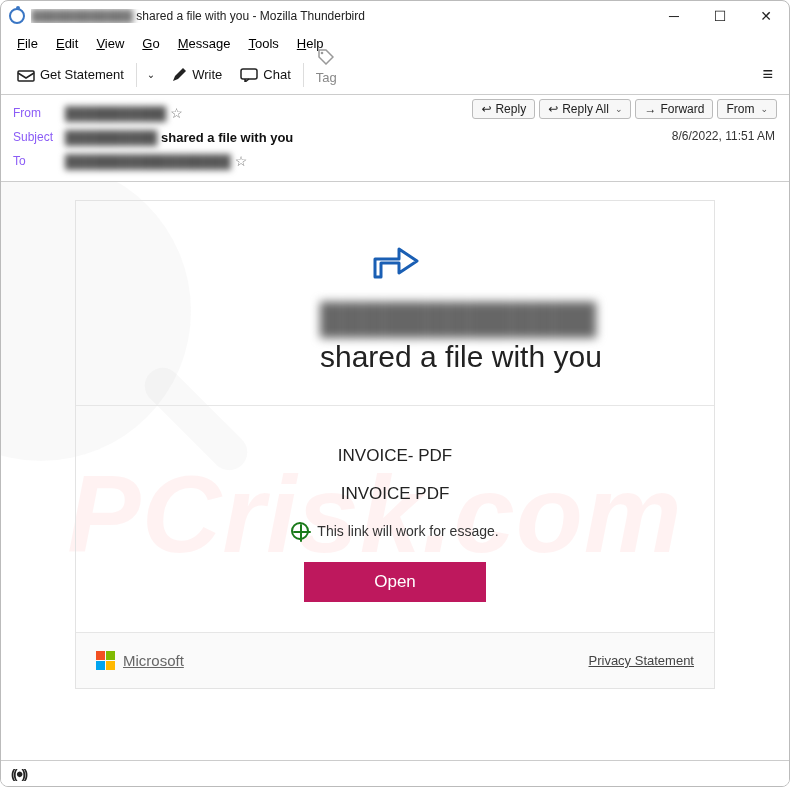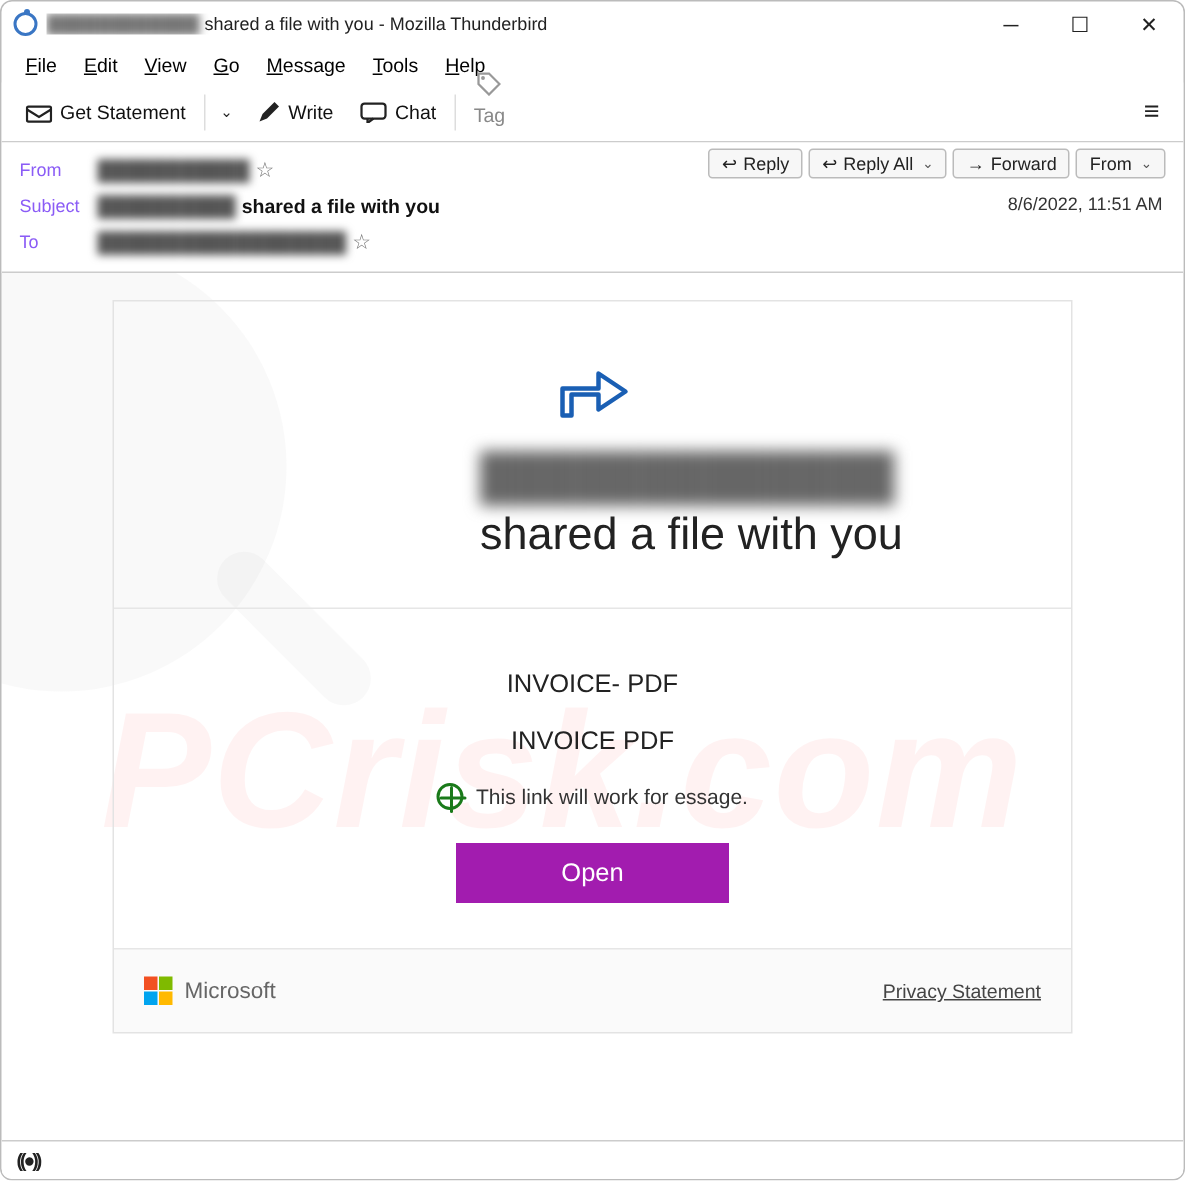--- a/index.html
+++ b/index.html
@@ -48,23 +48,23 @@
   .card-top { padding: 34px 40px 30px 40px; text-align:center;}
   .share-icon { display:inline-block; margin-bottom:14px;}
   .share-title { font-size:30px; font-weight:400; color:#222; line-height:1.25; max-width:430px; margin:0 auto; text-align:left; padding-left:140px;}
   .share-title .blur{ filter:blur(5px); color:#666; }
   .card-mid { border-top:1px solid #e6e6e6; padding:30px 20px 30px 20px; text-align:center;}
   .inv { font-size:17px; color:#222; margin:10px 0 18px 0;}
   .linkinfo { display:flex; align-items:center; justify-content:center; gap:8px; font-size:14px; color:#333; margin:8px 0 18px 0;}
   .globe { width:18px;height:18px;border:2px solid #1a7a1a;border-radius:50%;position:relative;display:inline-block;}
   .globe::before{content:"";position:absolute;left:7px;top:-0px;width:2px;height:18px;background:#1a7a1a;border-radius:1px;}
   .globe::after{content:"";position:absolute;top:7px;left:0;width:18px;height:2px;background:#1a7a1a;border-radius:1px;}
-  .open-btn { display:inline-block; background:#a21caf; color:#fff; font-size:17px; padding:10px 70px; margin-top:4px;}
+  .open-btn { display:inline-block; background:#be185d; color:#fff; font-size:17px; padding:10px 70px; margin-top:4px;}
   .card-foot { border-top:1px solid #e6e6e6; background:#fafafa; padding:18px 20px; display:flex; align-items:center; justify-content:space-between;}
-  .mslogo { display:flex; align-items:center; gap:8px; font-size:15px; color:#666;}
+  .mslogo { display:flex; align-items:center; gap:8px; font-size:15px; color:#666;text-decoration:underline;}
   .ms-sq { display:grid; grid-template-columns:9px 9px; grid-template-rows:9px 9px; gap:1px;}
   .ms-sq div:nth-child(1){background:#f25022;} .ms-sq div:nth-child(2){background:#7fba00;} .ms-sq div:nth-child(3){background:#00a4ef;} .ms-sq div:nth-child(4){background:#ffb900;}
   .privacy { font-size:13px; color:#444; text-decoration:underline;}
   
   .statusbar { height:26px; border-top:1px solid #ccc; display:flex; align-items:center; padding:0 10px; font-size:13px; z-index:2; background:#fff;}
   .statusbar .sig{ font-weight:bold; letter-spacing:-2px;}
 </style>
 </head>
 <body>
 

